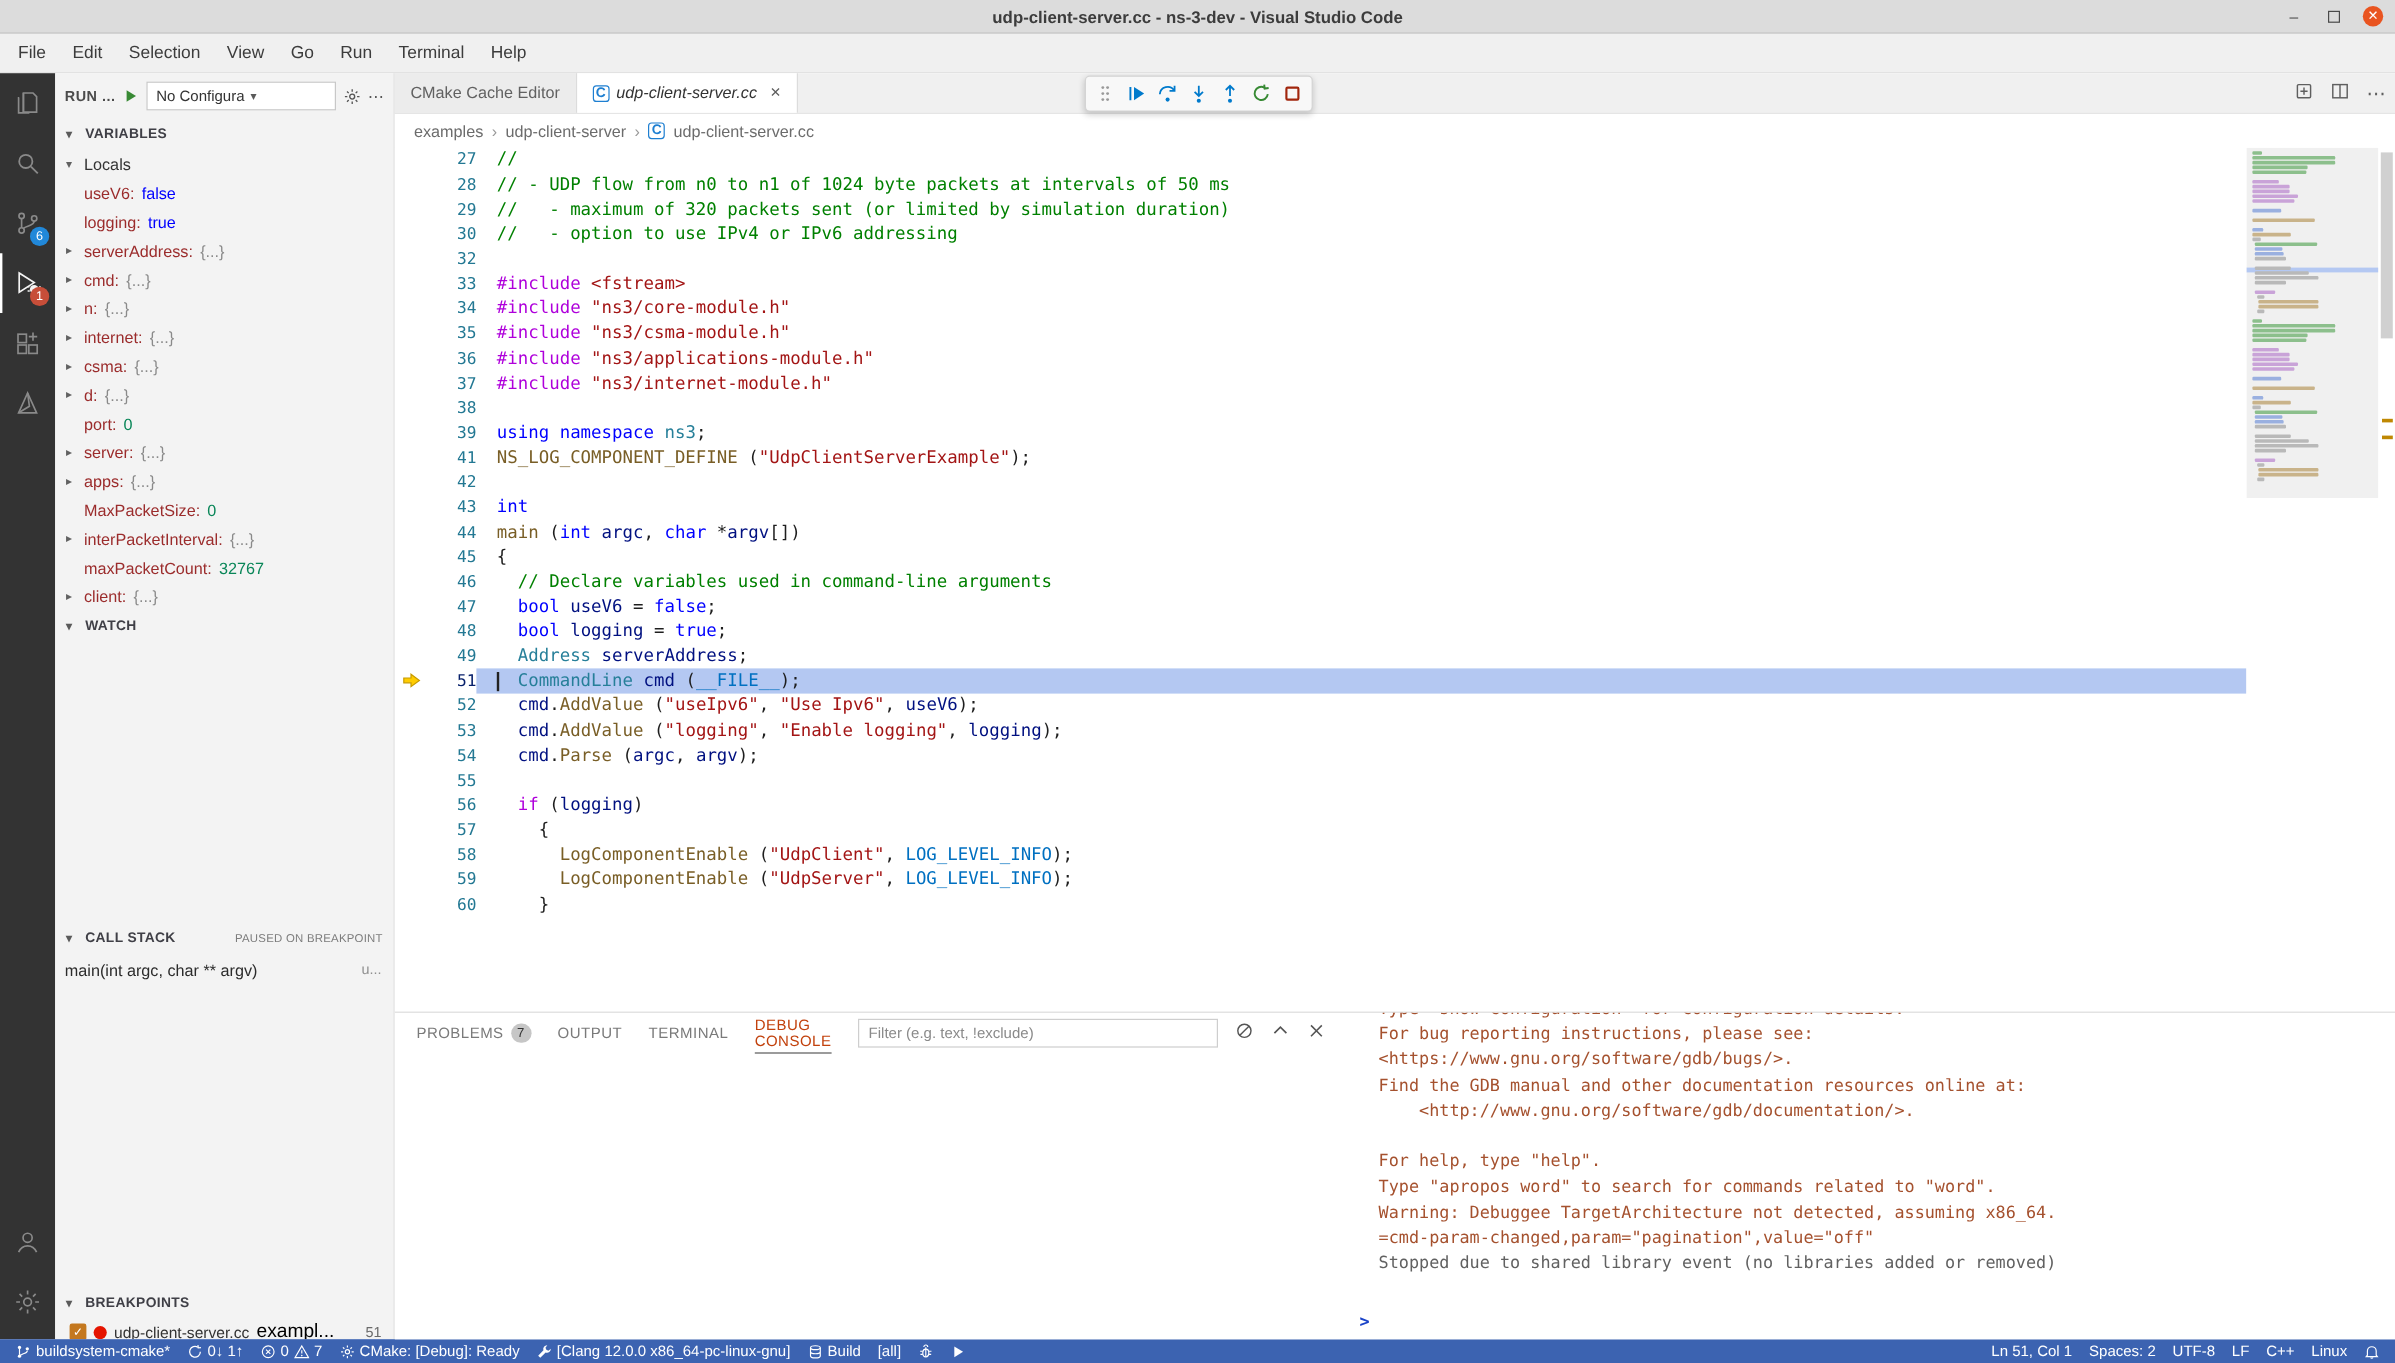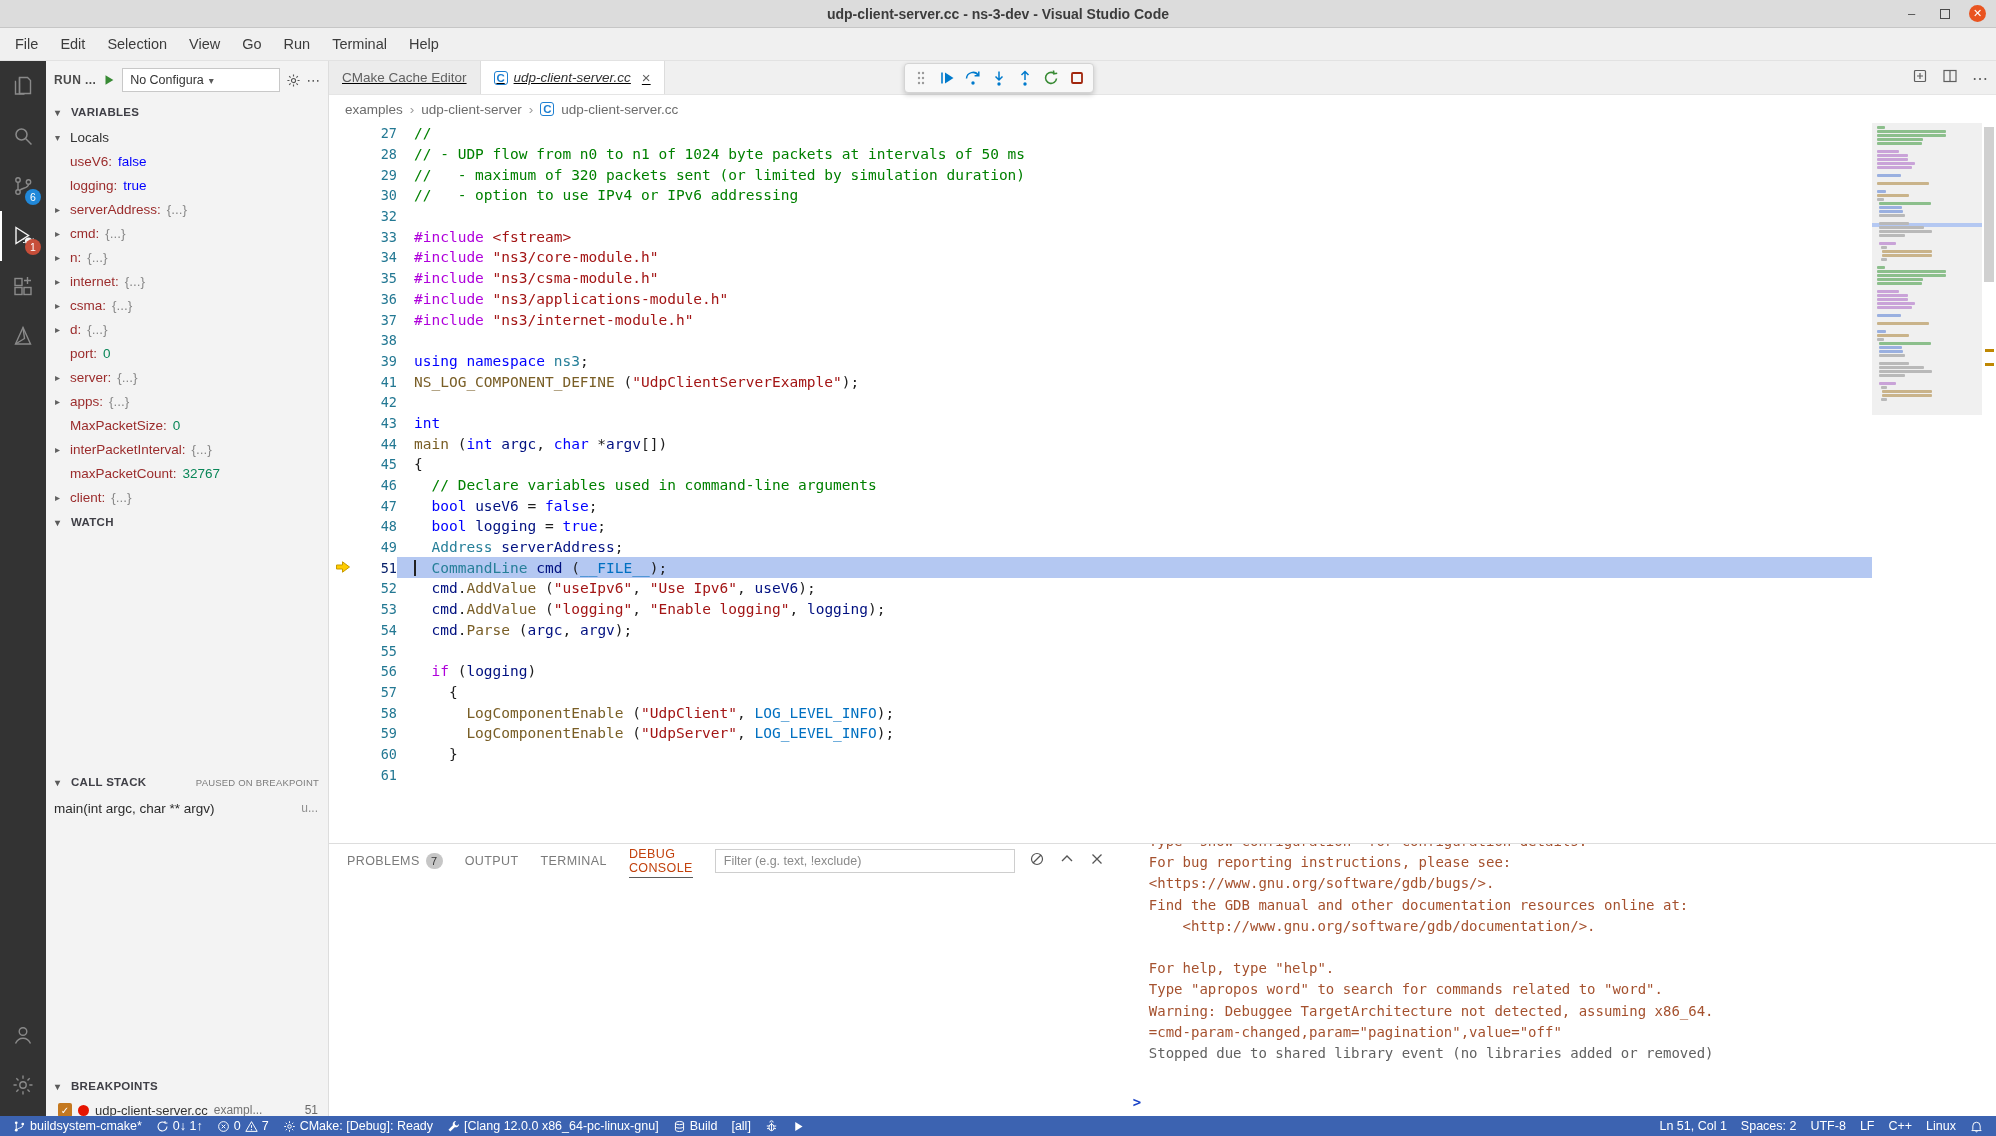--- a/index.html
+++ b/index.html
@@ -62,27 +62,27 @@
   .cs-section { height:304px; flex:0 0 304px; }
   .cs-status { margin-left:auto; font-size:9.5px; font-weight:400; color:#7c7c7c; letter-spacing:.2px; }
   .cs-frame { height:26px; display:flex; align-items:center; padding:0 10px 0 8px; color:#2b2b2b; }
   .cs-file { margin-left:auto; color:#8f8f8f; font-size:12px; }
   .bp-section { flex:1; min-height:0; }
   .bp-row { display:flex; align-items:center; gap:6px; padding:0 10px 0 12px; height:22px; font-size:13px; }
   .bp-check { width:14px; height:14px; background:#c4781f; border-radius:2px; color:#fff; font-size:10px;
     display:flex; align-items:center; justify-content:center; flex:0 0 14px; }
   .bp-dot { width:11px; height:11px; border-radius:50%; background:#e51400; flex:0 0 11px; }
   .bp-file { color:#333; white-space:nowrap; overflow:hidden; }
-  .bp-path { color:#737373; font-size:12px; white-space:nowrap; }
+  .bp-path { color:#000000; font-size:16px; white-space:nowrap; }
   .bp-line { margin-left:auto; color:#6a6a6a; font-size:12px; }
 
   
   .editor-col { flex:1; display:flex; flex-direction:column; min-width:0; background:#fff; position:relative; }
 
-  .tabbar { height:34px; flex:0 0 34px; background:#f0f0f0; display:flex; position:relative; border-bottom:1px solid #e5e5e5;text-decoration:underline; }
+  .tabbar { height:34px; flex:0 0 34px; background:#f0f0f0; display:flex; position:relative; border-bottom:1px solid #e5e5e5; }
   .tab { display:flex; align-items:center; gap:6px; padding:0 13px; font-size:13.5px; color:#616161;
     background:#ececec; border-right:1px solid #dcdcdc; }
   .tab.active { background:#ffffff; color:#333; }
   .tab.active .tab-label { font-style:italic; }
   .tab-close { margin-left:5px; color:#5f5f5f; font-size:15px; }
   .file-icon { color:#1e7fd1; font-weight:700; font-size:11.5px; border:1px solid #1e7fd1; border-radius:3px;
     width:14px; height:14px; line-height:12px; text-align:center; display:inline-block; }
   .editor-actions { position:absolute; right:8px; top:0; height:34px; display:flex; align-items:center; gap:14px; color:#5f5f5f; }
 
   .debug-toolbar { position:absolute; left:575px; top:2px; height:30px; background:#f8f8f8;
@@ -613,25 +613,20 @@
             <div class="cl">
               <span class="cl-gutter"></span>
               <span class="cl-num">59</span>
               <span class="cl-code"><span class="tk-t">      </span><span class="tk-fn">LogComponentEnable</span><span class="tk-t"> (</span><span class="tk-s">"UdpServer"</span><span class="tk-t">, </span><span class="tk-cn">LOG_LEVEL_INFO</span><span class="tk-t">);</span></span>
             </div>
             <div class="cl">
               <span class="cl-gutter"></span>
               <span class="cl-num">60</span>
               <span class="cl-code"><span class="tk-t">    }</span></span>
             </div>
-            <div class="cl">
-              <span class="cl-gutter"></span>
-              <span class="cl-num">61</span>
-              <span class="cl-code"></span>
-            </div>
           </div>
         <div class="minimap">
           <div class="mm-view"></div>
           <div class="mm-current" style="top: 100px;"></div>
           <div class="mm-inner">
               <div class="mm-row" style="width: 7.8px; margin-left: 0px; background: rgb(140, 191, 140);"></div>
               <div class="mm-row" style="width: 69px; margin-left: 0px; background: rgb(140, 191, 140);"></div>
               <div class="mm-row" style="width: 69px; margin-left: 0px; background: rgb(140, 191, 140);"></div>
               <div class="mm-row" style="width: 45.6px; margin-left: 0px; background: rgb(140, 191, 140);"></div>
               <div class="mm-row" style="width: 44.7px; margin-left: 0px; background: rgb(140, 191, 140);"></div>

